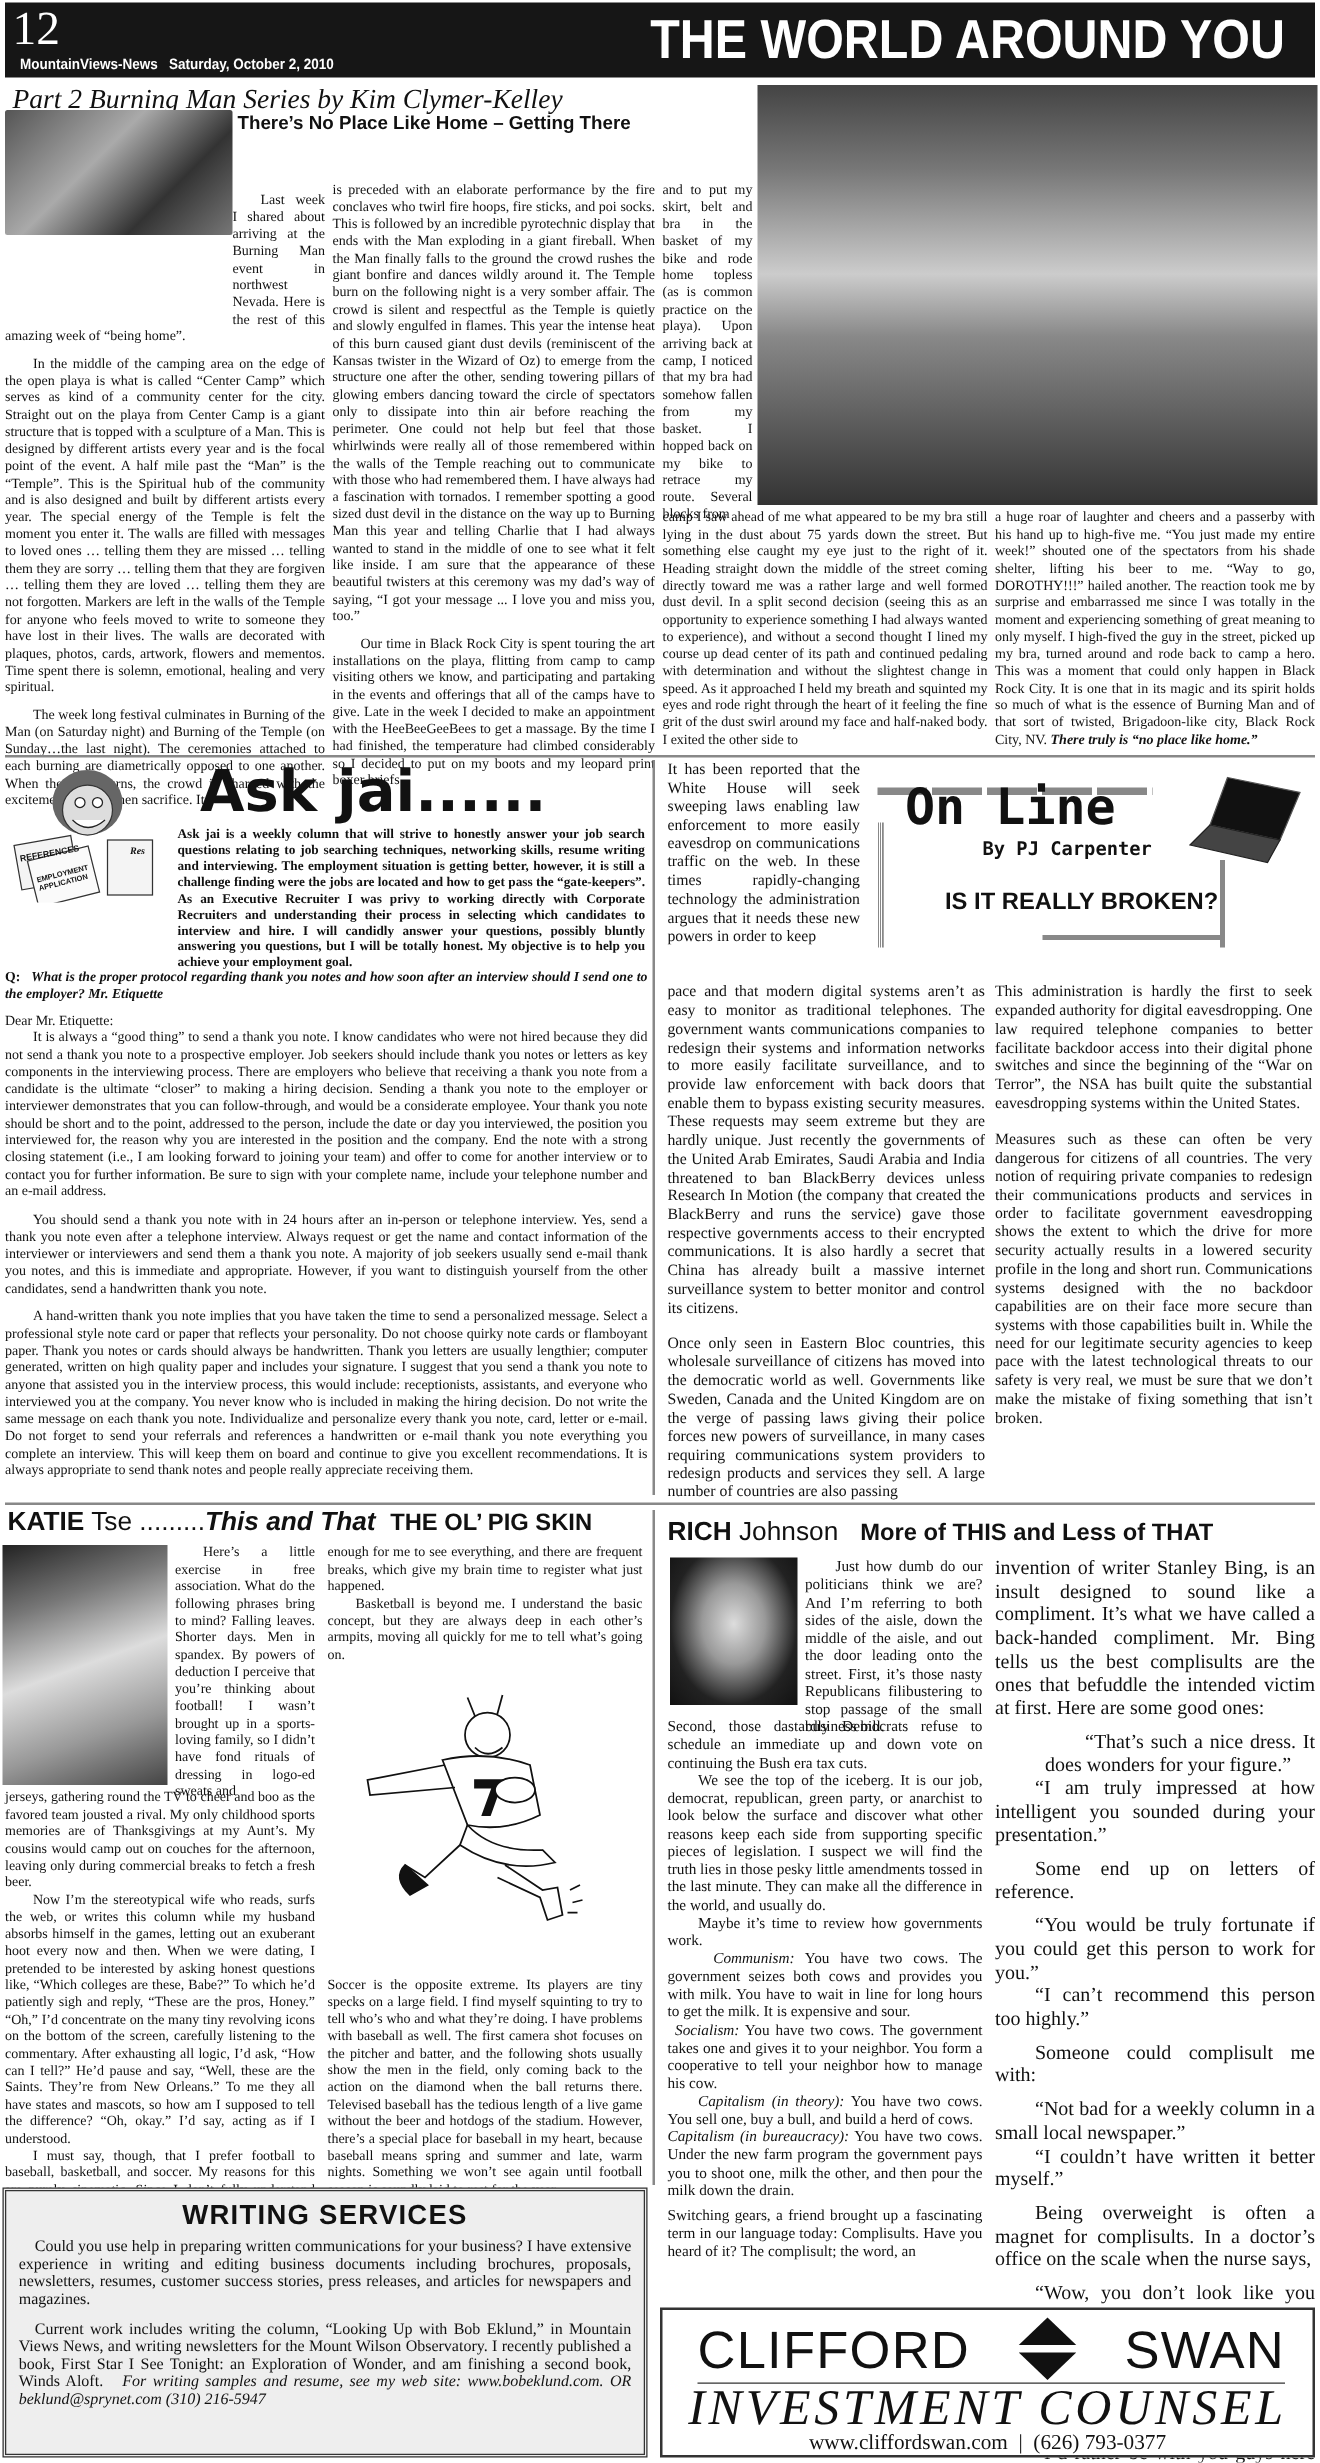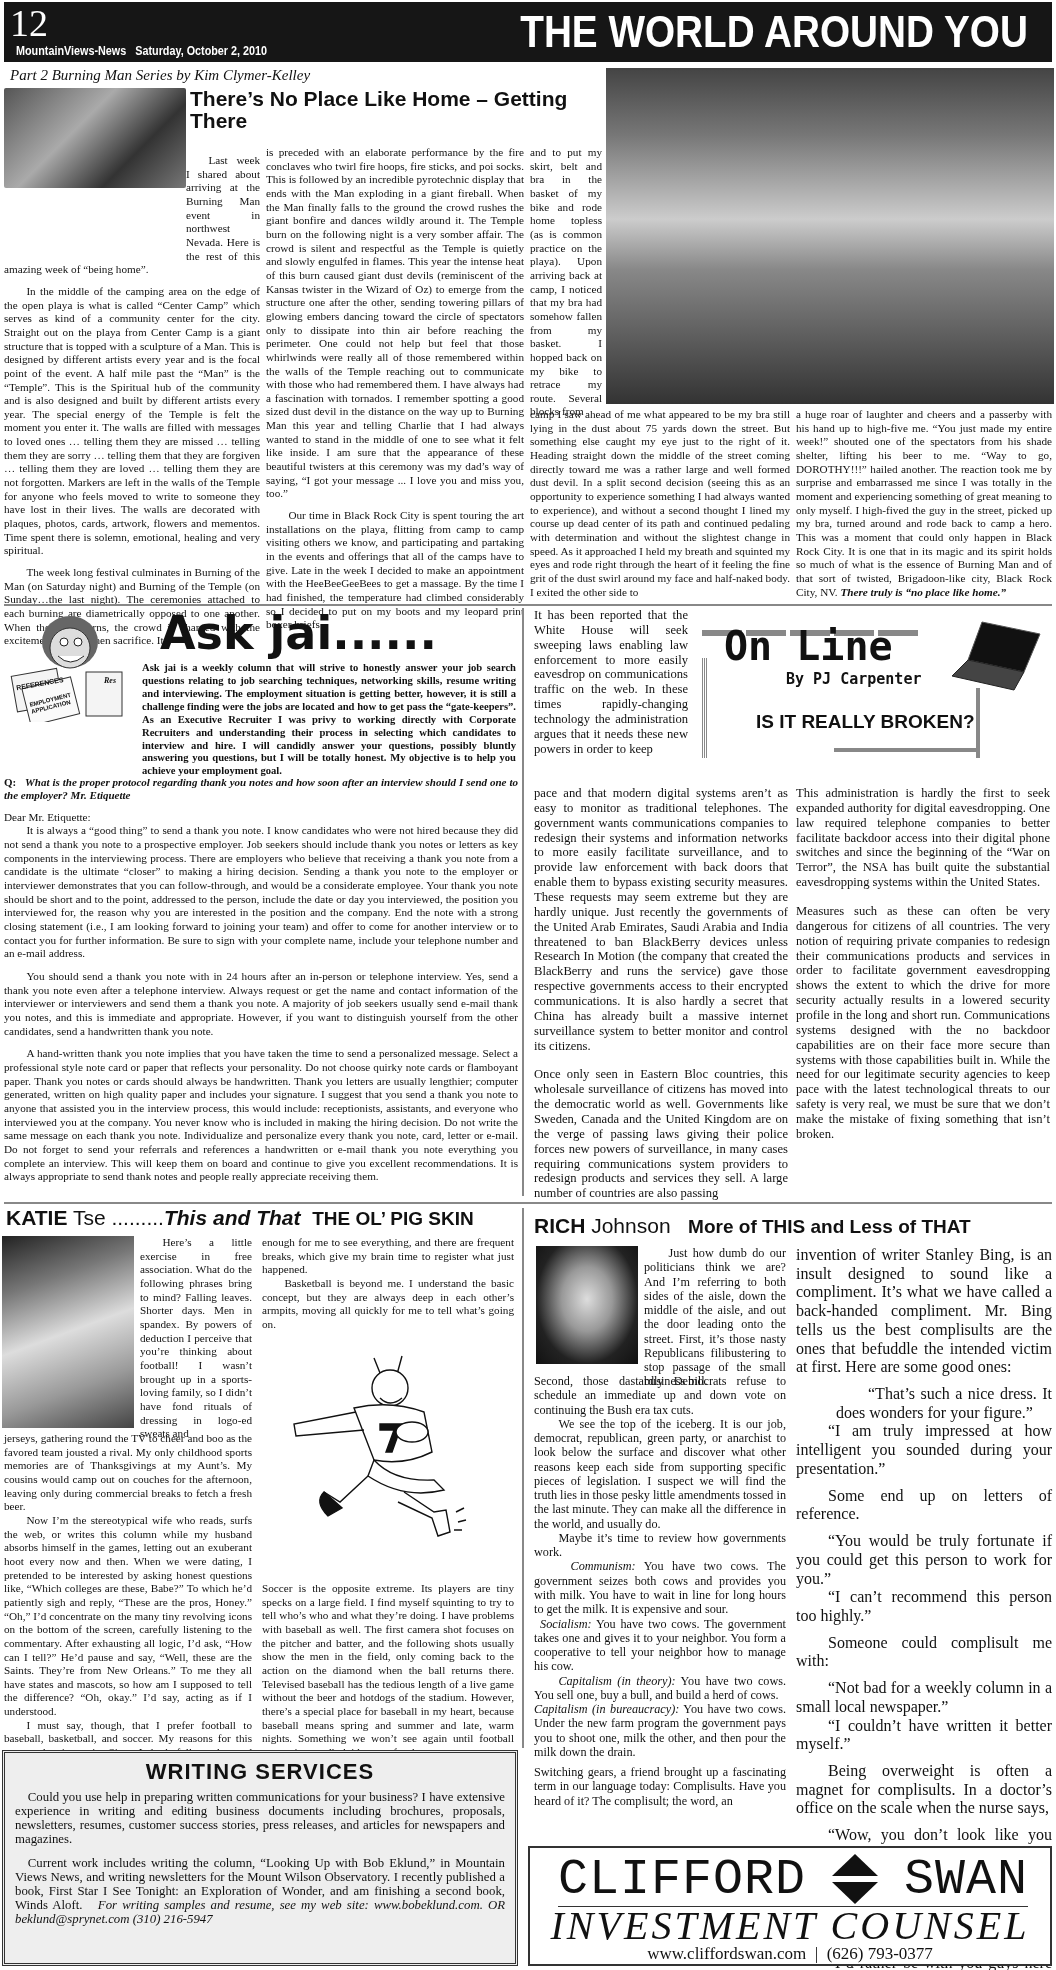--- a/index.html
+++ b/index.html
@@ -7,31 +7,31 @@
   p { text-align: justify; }
   .ind { text-indent: 2em; }
   .masthead { position: absolute; left: 4px; top: 2px; width: 1048px; height: 60px; background: #161616; color: #fff; }
   .mh-page { position: absolute; left: 6px; top: 0px; font-family: "Liberation Serif", serif; font-size: 38px; line-height: 42px; }
   .mh-sub { position: absolute; left: 12px; top: 42px; font-family: "Liberation Sans", sans-serif; font-weight: bold; font-size: 12px; transform: scaleX(0.9); transform-origin: left; }
   .mh-title { position: absolute; right: 24px; top: 6px; font-family: "Liberation Sans", sans-serif; font-weight: bold; font-size: 44px; letter-spacing: 0px; line-height: 48px; transform: scaleX(0.88); transform-origin: right; }
   .abs { position: absolute; }
   .hr { position: absolute; height: 2px; background: #888; }
   .vr { position: absolute; width: 2px; background: #888; }
   .photo { background: linear-gradient(135deg,#555,#aaa 40%,#333 70%,#777); }
-  .kicker { font-style: italic; font-size: 15px; }
-  .headline { font-family: "Liberation Sans", sans-serif; font-weight: bold; font-size: 21px; line-height: 22px; }
+  .kicker { font-style: italic; font-size: 22px; }
+  .headline { font-family: "Liberation Sans", sans-serif; font-weight: bold; font-size: 15px; line-height: 22px; }
   .col p + p { margin-top: 8px; }
   .ask-title { font-family: "DejaVu Sans", sans-serif; font-weight: bold; font-size: 46px; line-height: 50px; }
   .bold { font-weight: bold; }
   .colhead { font-family: "Liberation Sans", sans-serif; font-size: 21px; line-height: 24px; white-space: nowrap; }
   .box { border: 3px double #333; background: #eee; }
   .writing-title { font-family: "Liberation Sans", sans-serif; font-weight: bold; font-size: 22px; text-align: center; letter-spacing: 1px; }
   .writing p { font-size: 12.8px; line-height: 1.1; text-indent: 1em; }
   .cs { border: 2px solid #333; background: #fff; text-align: center; }
-  .cs-name { font-family: Liberation Mono, monospace; font-size: 50px; line-height: 52px; letter-spacing: 1px; text-align: center; }
+  .cs-name { font-family: Liberation Sans, sans-serif; font-size: 42px; line-height: 52px; letter-spacing: 1px; text-align: center; }
   .cs-sub { font-family: "Liberation Serif", serif; font-size: 40px; letter-spacing: 3px; line-height: 36px; font-style: italic; }
   .cs-contact { font-family: "Liberation Serif", serif; font-size: 17px; }
   .online { border: 0; }
 </style>
 </head>
 <body>
 
 <div class="masthead">
   <div class="mh-page">12</div>
   <div class="mh-sub">

